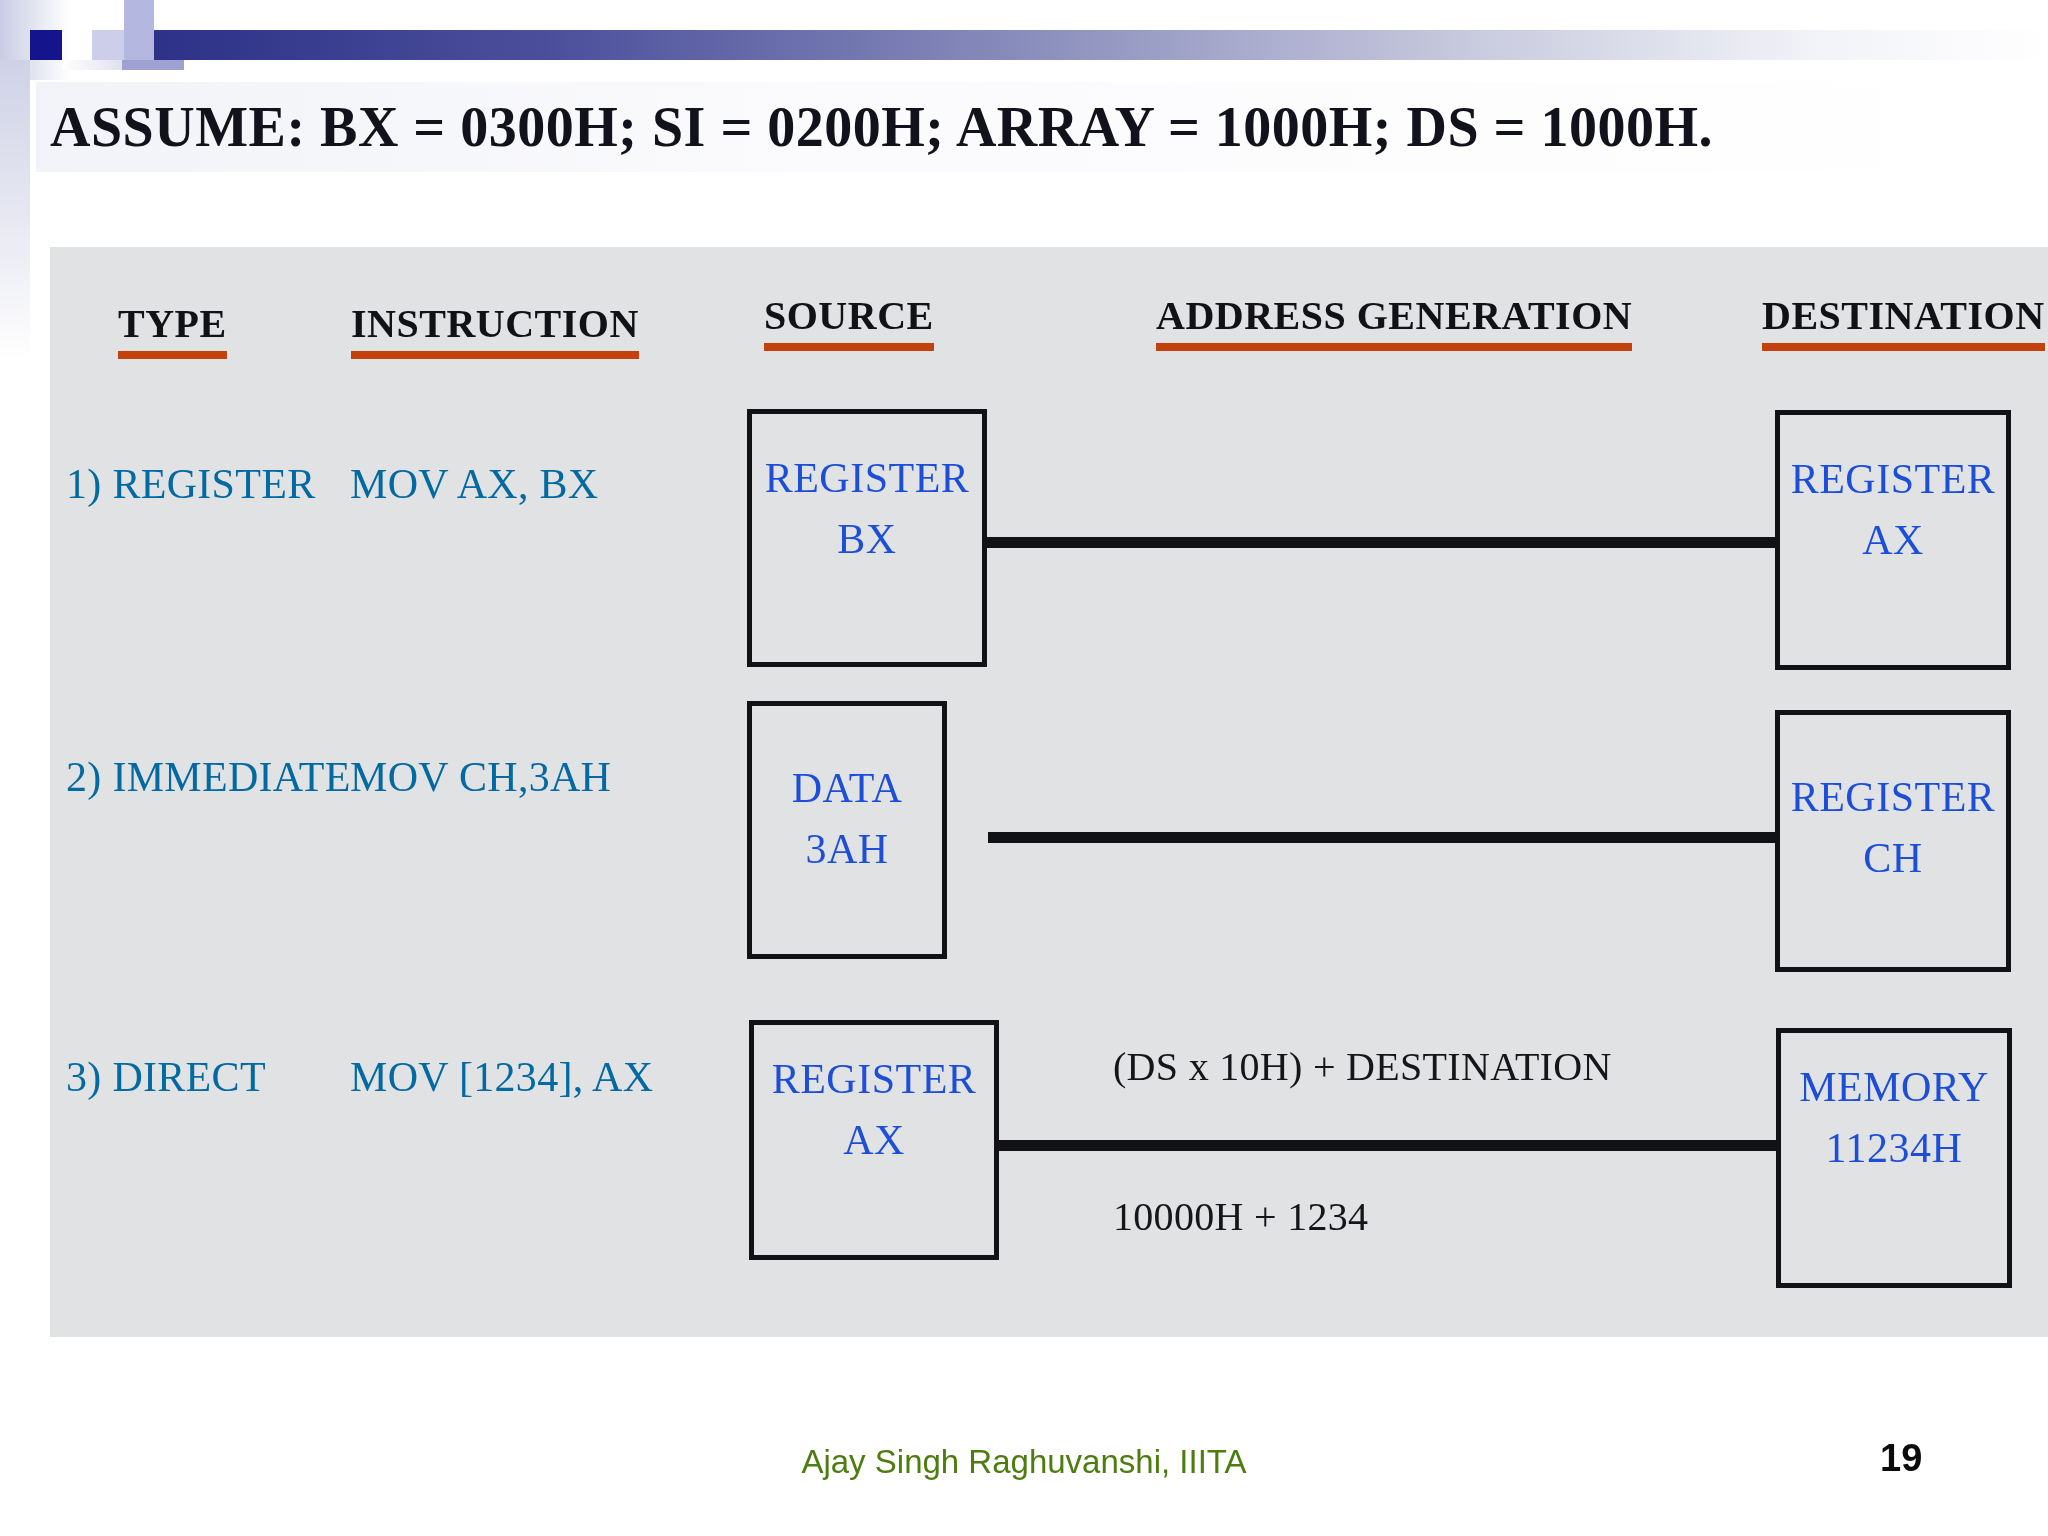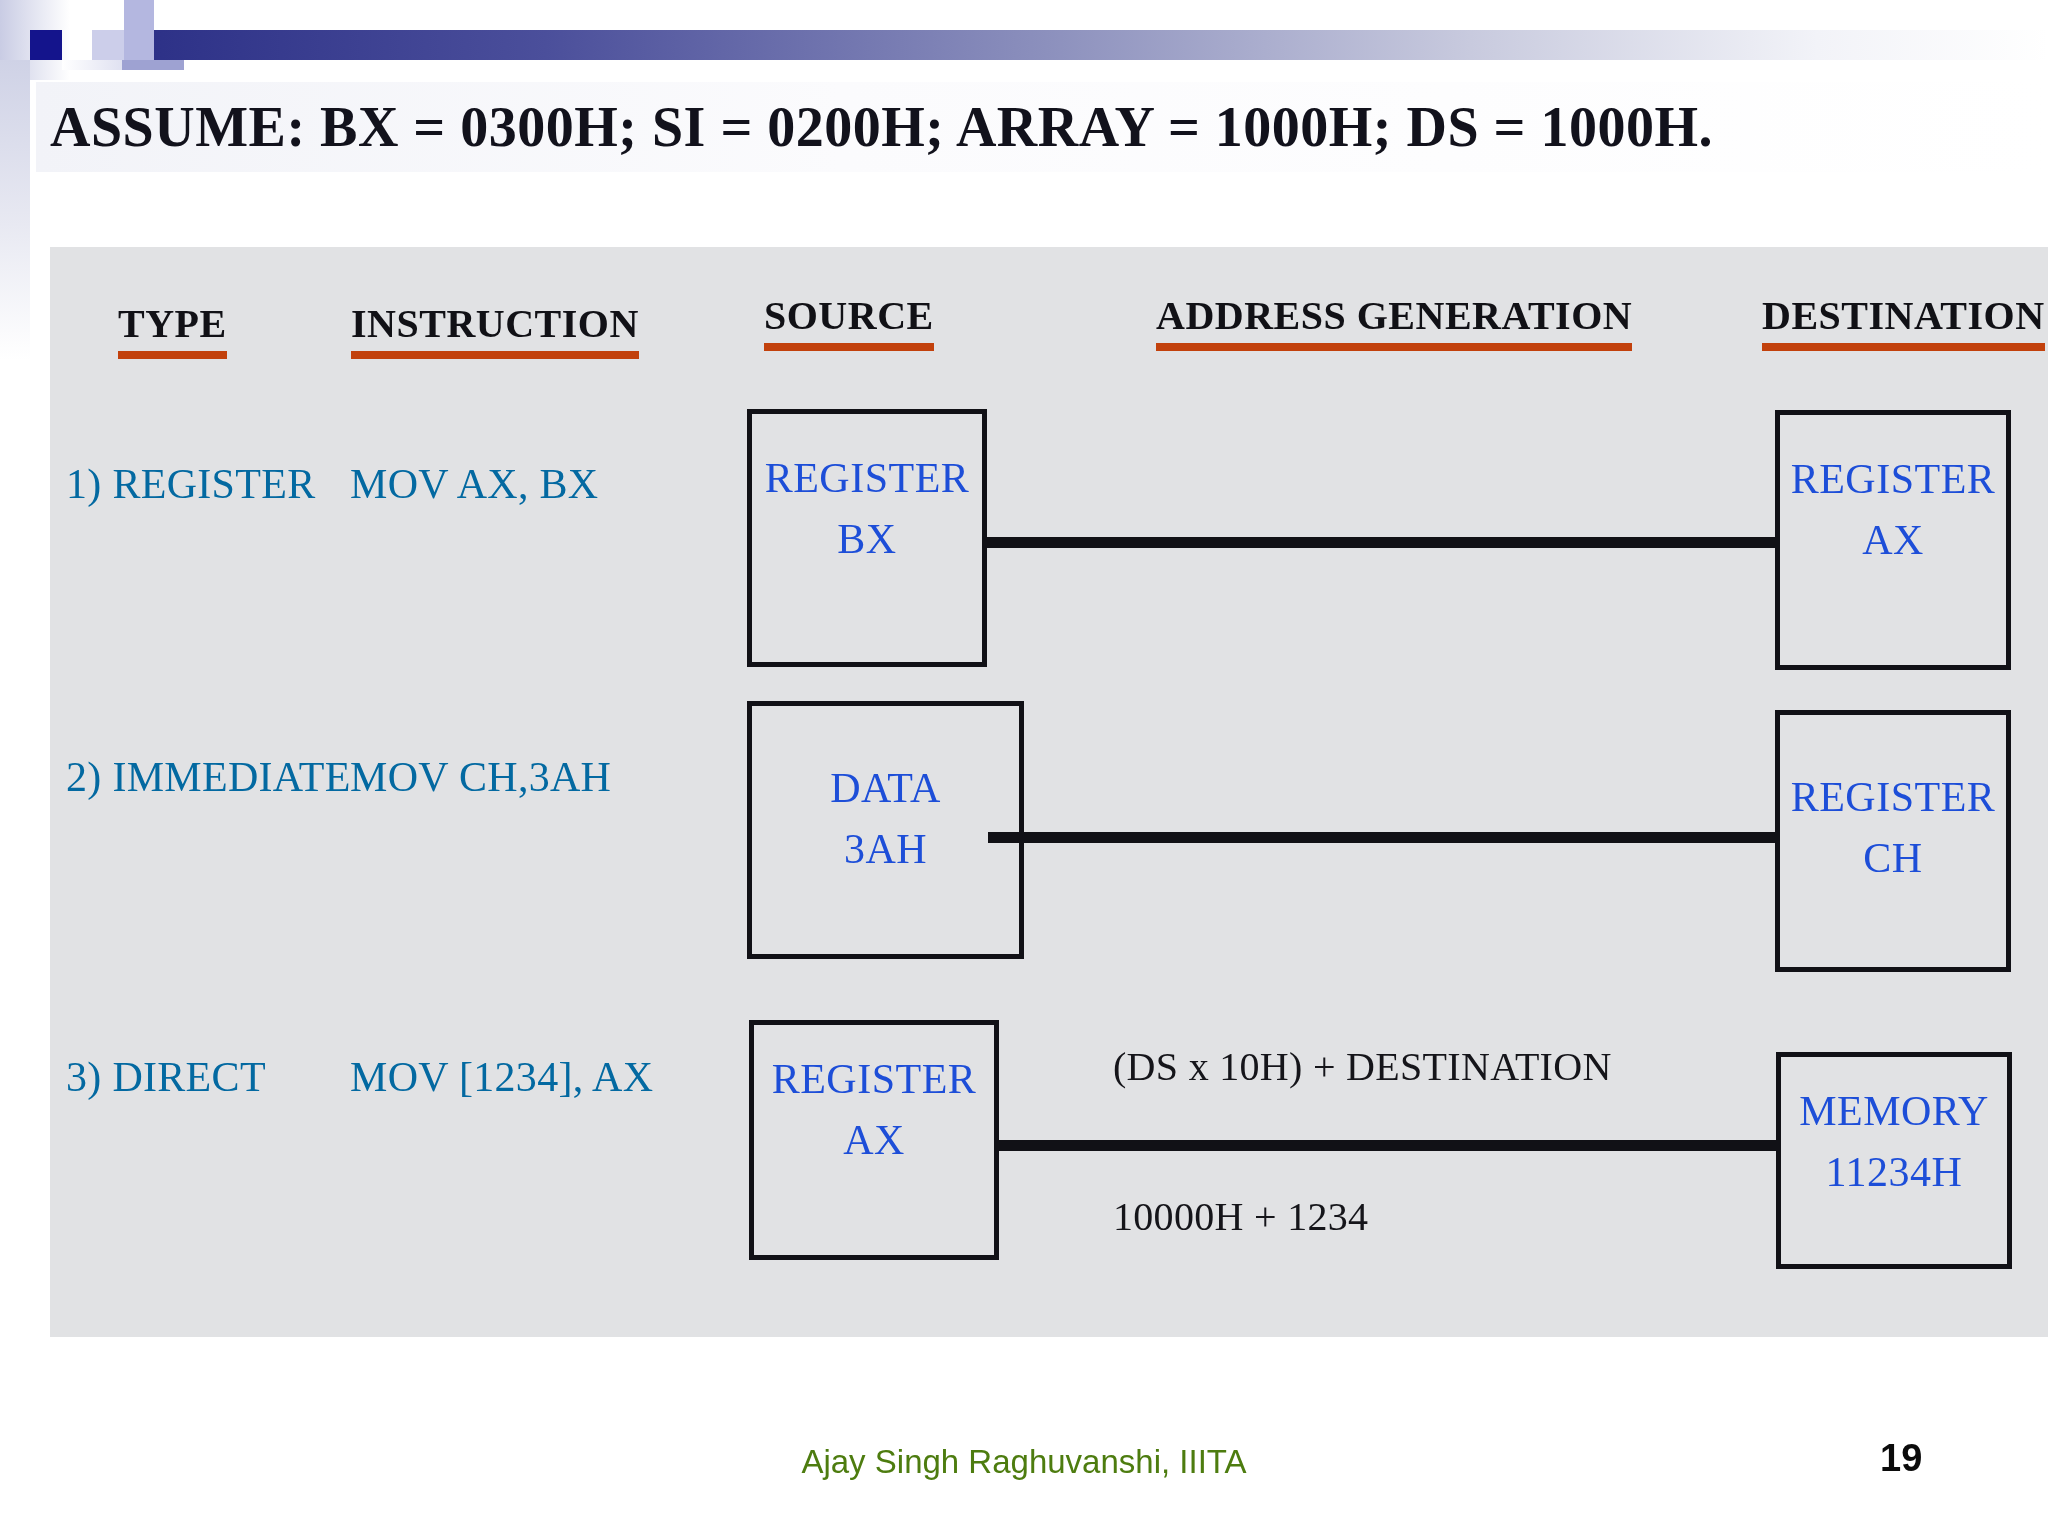--- a/index.html
+++ b/index.html
@@ -153,27 +153,27 @@
     font-family: "Liberation Serif", serif;
     font-size: 42px;
     color: #1d4ed8;
     letter-spacing: 0.5px;
     line-height: 1.45;
   }
   .fbox .ln { display: block; }
 
   
   .src1 { left: 747px; top: 409px; width: 240px; height: 258px; padding-top: 34px; }
-  .src2 { left: 747px; top: 701px; width: 277px; height: 258px; padding-top: 52px; }
+  .src2 { left: 747px; top: 701px; width: 200px; height: 258px; padding-top: 52px; }
   .src3 { left: 749px; top: 1020px; width: 250px; height: 240px; padding-top: 24px; }
 
   
   .dst1 { left: 1775px; top: 410px; width: 236px; height: 260px; padding-top: 34px; }
   .dst2 { left: 1775px; top: 710px; width: 236px; height: 262px; padding-top: 52px; }
-  .dst3 { left: 1776px; top: 1028px; width: 236px; height: 217px; padding-top: 24px; margin-top: 24px; }
+  .dst3 { left: 1776px; top: 1028px; width: 236px; height: 260px; padding-top: 24px; }
 
   
   .conn {
     position: absolute;
     height: 11px;
     background: #111116;
   }
   .conn1 { left: 985px;  top: 537px;  width: 792px; }
   .conn2 { left: 988px;  top: 832px;  width: 789px; }
   .conn3 { left: 997px;  top: 1140px; width: 780px; }

